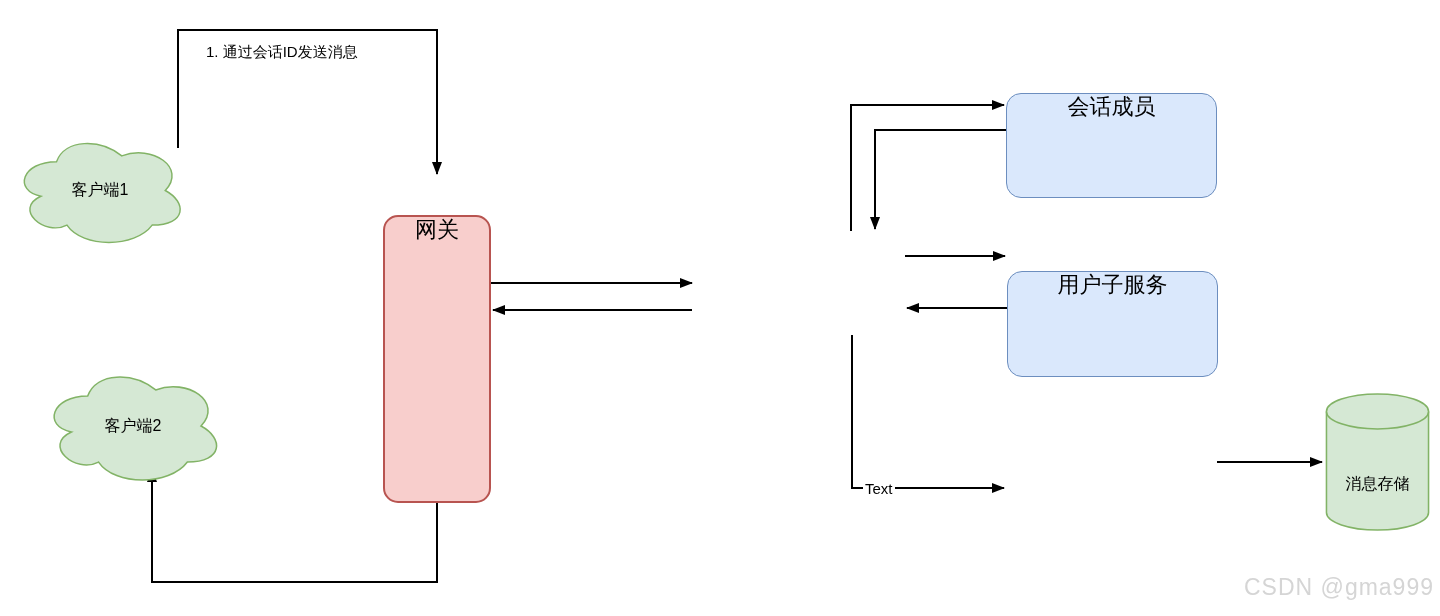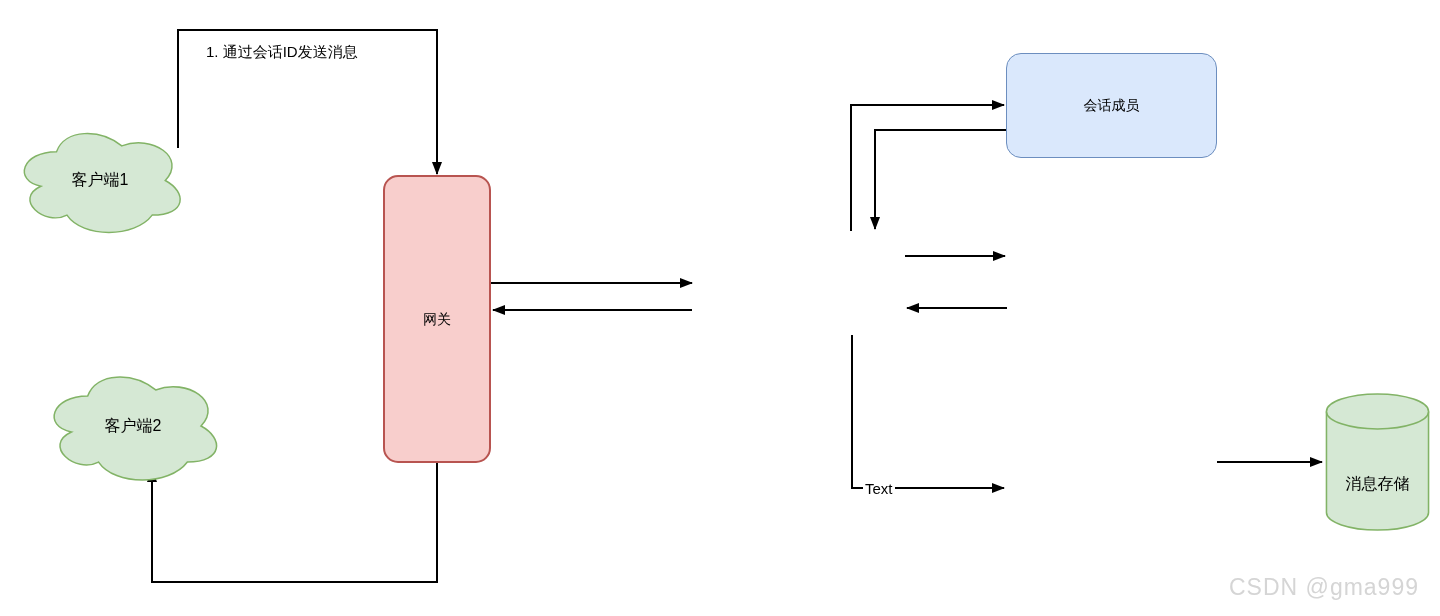--- a/index.html
+++ b/index.html
@@ -4,42 +4,42 @@
 <style>
   html, body { margin:0; padding:0; background:#ffffff; }
   .canvas {
     position:relative; width:1440px; height:616px; background:#ffffff;
     font-family:"Liberation Sans", sans-serif; overflow:hidden; color:#000;
   }
   .edges { position:absolute; left:0; top:0; }
   .edges polyline { fill:none; stroke:#000000; stroke-width:2px; }
   .node {
     position:absolute; box-sizing:border-box;
-    display:flex; align-items:center; justify-content:center;
-    font-size:14px; text-align:center; line-height:1.2;
+    display:flex; justify-content:center;
+    font-size:22px; text-align:center; line-height:1.2;margin-top:40px;
   }
   .rounded { border-radius:15px; }
   .blue { background:#dae8fc; border:1.5px solid #6c8ebf; }
   .red  { background:#f8cecc; border:2px solid #b85450; }
   .shape-wrap { position:absolute; }
   .shape-wrap svg { display:block; }
   .shape-label {
     position:absolute; left:0; right:0; top:0; bottom:0;
     display:flex; align-items:center; justify-content:center; font-size:16px;
   }
   .cyl-label {
     position:absolute; left:0; right:0; top:82px;
     text-align:center; font-size:16px;
   }
   .edge-label { position:absolute; font-size:15px; background:#ffffff; padding:0 2px; white-space:nowrap; }
   .edge-label.no-bg { background:transparent;margin-top:36px; }
   #label-send { left:204px; top:7px; }
   #label-text { left:863px; top:480px; }
   .watermark {
-    position:absolute; right:21px; top:574px; font-size:23px;
+    position:absolute; right:6px; top:574px; font-size:23px;
     color:#d5d5d5; letter-spacing:1px;
     text-shadow:1px 1px 0 #ffffff;
     margin-left:23px;
   }
   .cloud-path { fill:#d5e8d4; stroke:#82b366; stroke-width:1.6; }
   .cyl-shape { fill:#d5e8d4; stroke:#82b366; stroke-width:1.6; }
 </style>
 </head>
 <body>
 
@@ -56,21 +56,21 @@
     <polyline points="692,310 493,310" marker-end="url(#ah)"></polyline>
     <polyline points="851,231 851,105 1004,105" marker-end="url(#ah)"></polyline>
     <polyline points="1006,130 875,130 875,229" marker-end="url(#ah)"></polyline>
     <polyline points="905,256 1005,256" marker-end="url(#ah)"></polyline>
     <polyline points="1007,308 907,308" marker-end="url(#ah)"></polyline>
     <polyline points="852,335 852,488 1004,488" marker-end="url(#ah)"></polyline>
     <polyline points="1217,462 1322,462" marker-end="url(#ah)"></polyline>
     <polyline points="437,401 437,582 152,582 152,470" marker-end="url(#ah)"></polyline>
   </svg>
 
-  <div class="shape-wrap" style="left:10px; top:121px; width:180px; height:119px;">
+  <div class="shape-wrap" style="left:10px; top:131px; width:180px; height:119px;">
     <svg width="180" height="119" viewBox="-2 -2 194 130">
       <path class="cloud-path" d="M 47.5 31.5 C 9.5 31.5 0 63 30.4 69.3 C 0 83.2 34.2 113.4 58.9 100.8 C 76 126 133 126 152 100.8 C 190 100.8 190 75.6 166.3 63 C 190 37.8 152 12.6 118.8 25.2 C 95 6.3 57 6.3 47.5 31.5 Z"></path>
     </svg>
     <div class="shape-label">客户端1</div>
   </div>
 
   <div class="shape-wrap" style="left:0px; top:364px; width:186px; height:124px;margin-left:40px;">
     <svg width="186" height="124" viewBox="-2 -2 194 130">
       <path class="cloud-path" d="M 47.5 31.5 C 9.5 31.5 0 63 30.4 69.3 C 0 83.2 34.2 113.4 58.9 100.8 C 76 126 133 126 152 100.8 C 190 100.8 190 75.6 166.3 63 C 190 37.8 152 12.6 118.8 25.2 C 95 6.3 57 6.3 47.5 31.5 Z"></path>
     </svg>
@@ -79,20 +79,23 @@
 
   <div class="node rounded red" style="left:383px; top:175px; width:108px; height:288px;">
     <span>网关</span>
   </div>
 
 
   <div class="node rounded blue" style="left:1006px; top:53px; width:211px; height:105px;">
     <span>会话成员</span>
   </div>
 
+  <div class="node rounded blue" style="left:1007px; top:231px; width:211px; height:106px;">
+    <span>用户子服务</span>
+  </div>
 
 
   <div class="shape-wrap" style="left:1325px; top:392px; width:105px; height:140px;">
     <svg width="105" height="140" viewBox="-1.5 -1.5 108 143">
       <path class="cyl-shape" d="M0 18 V122 A52.5 18 0 0 0 105 122 V18"></path>
       <ellipse class="cyl-shape" cx="52.5" cy="18" rx="52.5" ry="18"></ellipse>
     </svg>
     <div class="cyl-label">消息存储</div>
   </div>
 

